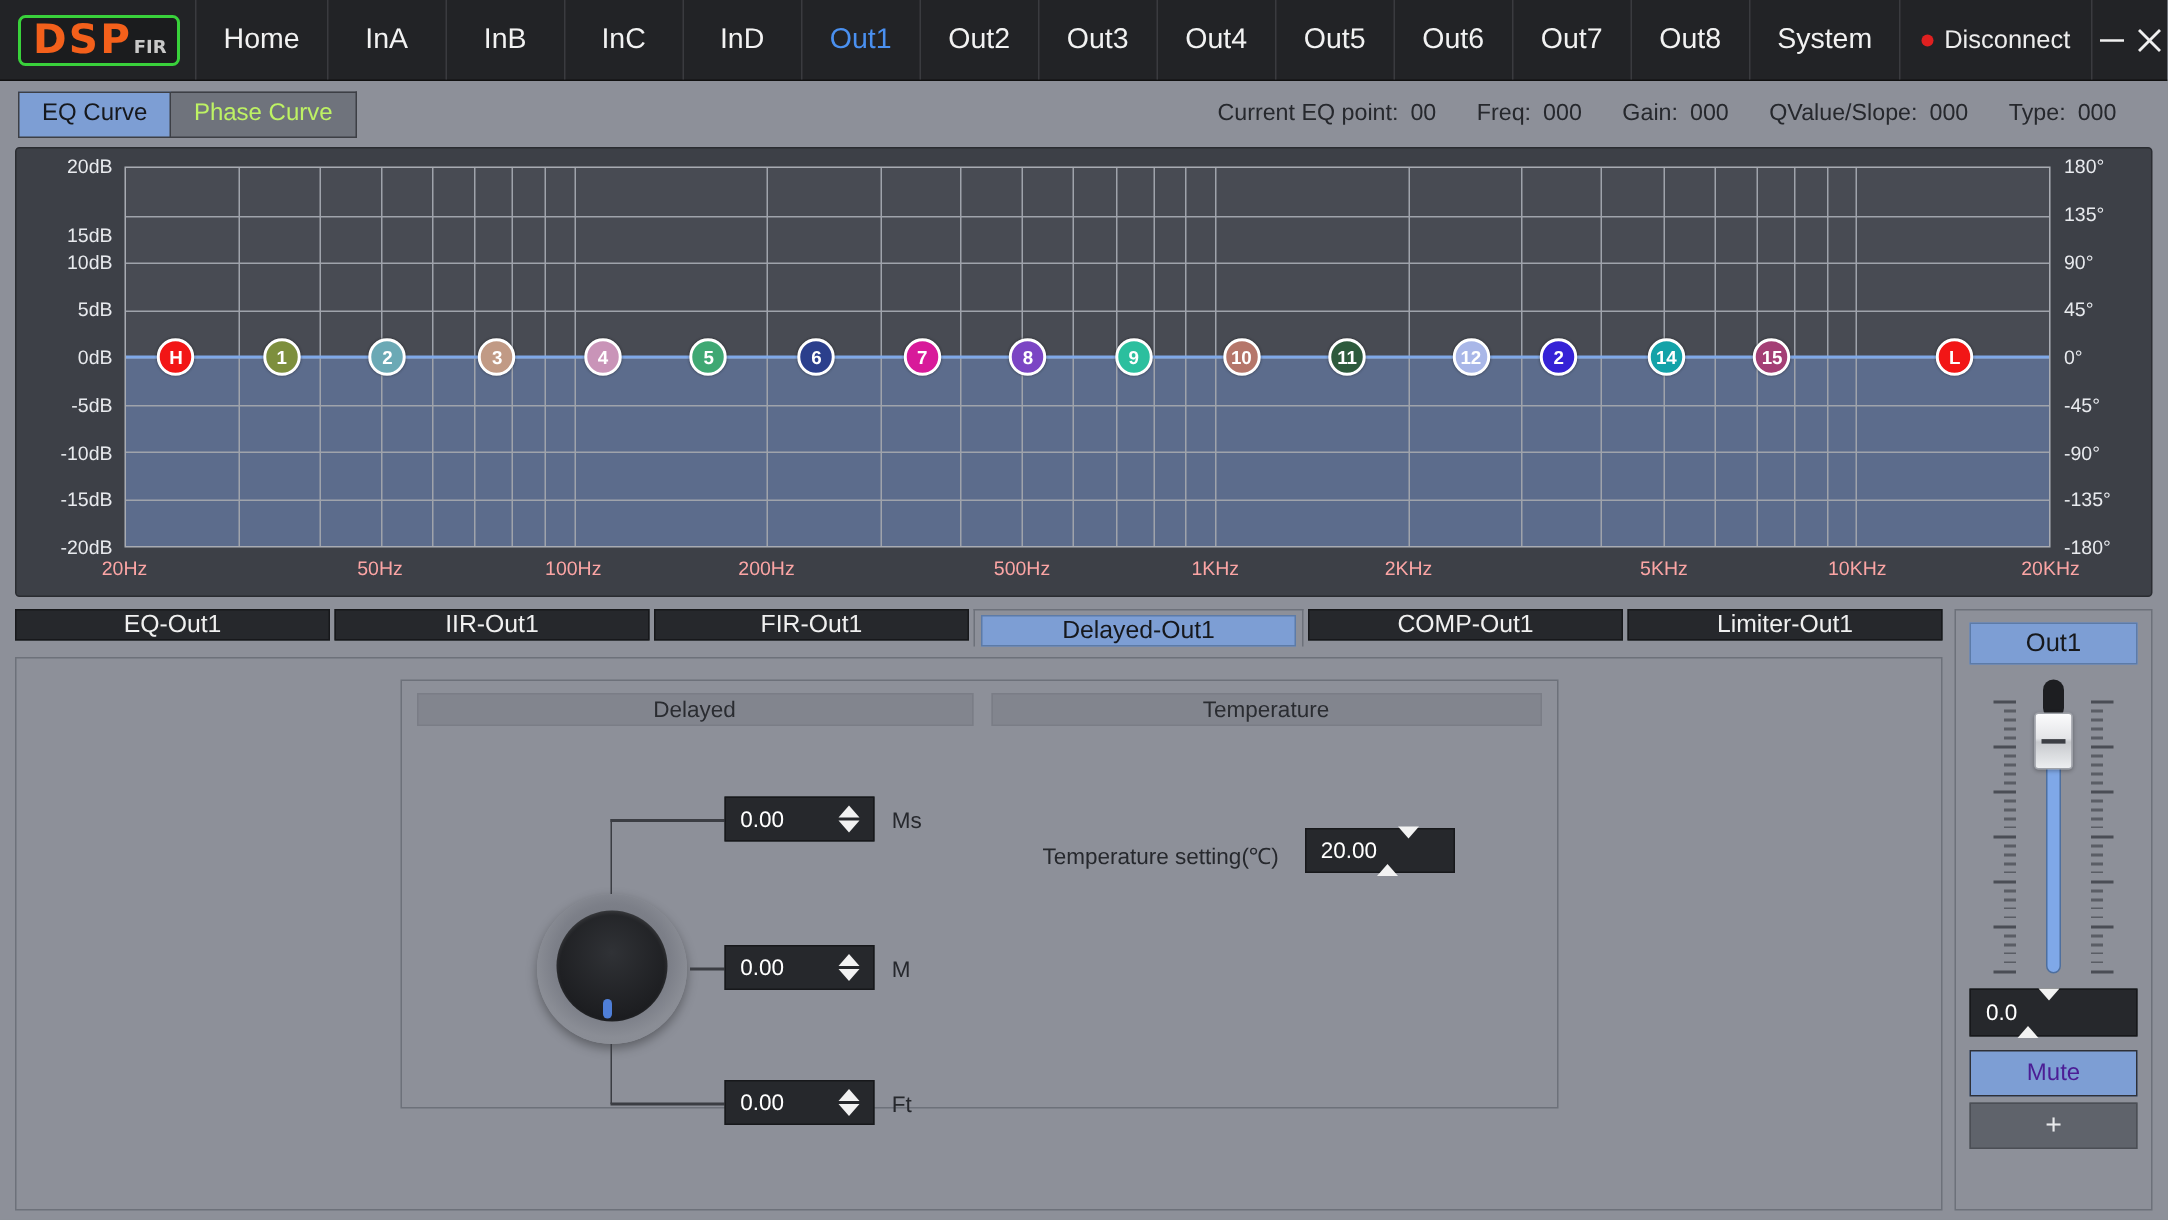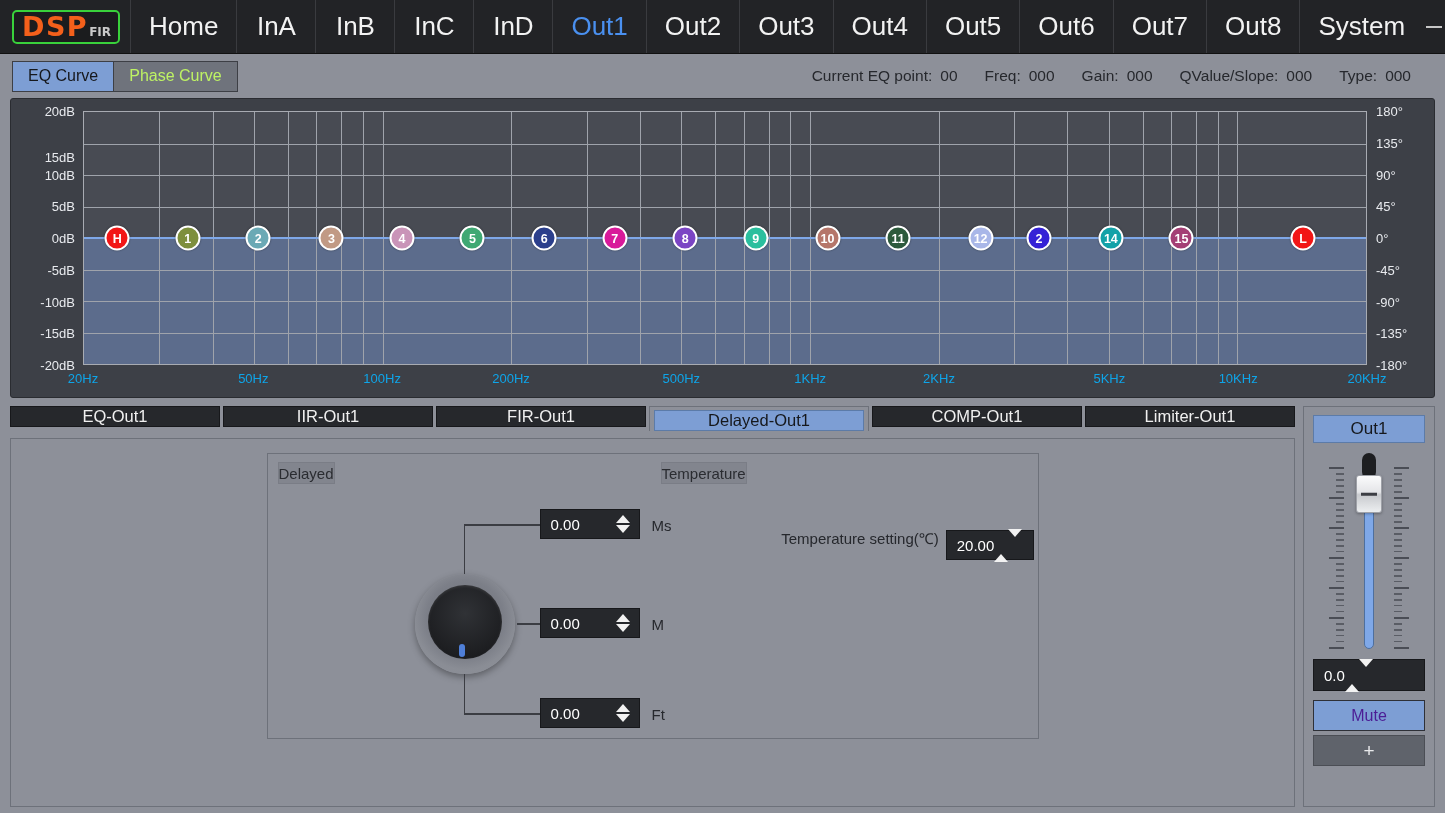--- a/index.html
+++ b/index.html
@@ -62,21 +62,21 @@
   .nav {
     display: flex;
     align-items: stretch;
     flex: 1;
   }
   .nav-item {
     display: flex;
     align-items: center;
     justify-content: center;
     color: #f2f2f2;
-    font-size: 26px;
+    font-size: 19px;
     padding: 0 18px;
     border-left: 1px solid #3a3b3f;
     cursor: pointer;
     white-space: nowrap;
     min-width: 79px;
   }
   .nav-item.active { color: #4a90f0; }
 
   .disconnect {
     display: flex;
@@ -206,21 +206,21 @@
   .ylab { right: 4px; text-align: right; }
   .rlab { left: 6px; }
   .xlabels {
     position: absolute;
     left: 68px; right: 63px;
     bottom: 2px;
     height: 22px;
   }
   .xlab {
     position: absolute;
-    color: #0ea5e9;
+    color: #fca5a5;
     font-size: 13px;
     transform: translateX(-50%);
     white-space: nowrap;
     top: 2px;
   }
   .eqpt {
     position: absolute;
     width: 25px; height: 25px;
     border-radius: 50%;
     border: 2.5px solid #ffffff;
@@ -301,21 +301,21 @@
   }
   .inner-box {
     border: 1px solid #6d717a;
     background: #8d9099;
     width: 772px;
     height: 286px;
     display: flex;
     padding: 8px 10px 10px 10px;
     gap: 12px;
   }
-  .section { display: flex; flex-direction: row; }
+  .section { display: flex; flex-direction: column; }
   .section.delayed { width: 372px; }
   .section.temp { width: 368px; }
   .sec-title {
     height: 22px;
     background: #82858e;
     border: 1px solid #7a7d86;
     display: flex;
     align-items: center;
     justify-content: center;
     color: #2a2c31;
@@ -385,31 +385,31 @@
   .tri-dn { border-top: 8px solid #f2f2f2; }
   .unit {
     position: absolute;
     color: #26282d;
     font-size: 15px;
   }
 
   .trow {
     position: absolute;
     display: flex;
-    align-items: flex-start;
-    gap: 7px;
+    align-items: flex-end;
+    gap: 17px;
   }
   .tlabel {
     color: #26282d;
     font-size: 15px;
     text-align: right;
     line-height: 1.25;
   }
   .tfield {
-    width: 88px; height: 30px;
+    width: 100px; height: 30px;
     background: #26282c;
     border: 1px solid #17181b;
     display: flex;
     align-items: center;
     padding-left: 10px;
     color: #ffffff;
     font-size: 15px;
     position: relative;
   }
   .tfield.readonly { cursor: default; }
@@ -560,20 +560,24 @@
         <div class="nav-item active">Out1</div>
         <div class="nav-item">Out2</div>
         <div class="nav-item">Out3</div>
         <div class="nav-item">Out4</div>
         <div class="nav-item">Out5</div>
         <div class="nav-item">Out6</div>
         <div class="nav-item">Out7</div>
         <div class="nav-item">Out8</div>
         <div class="nav-item">System</div>
       </div>
+    <div class="disconnect">
+      <span class="dot-red"></span>
+      <span>Disconnect</span>
+    </div>
     <div class="winbtn">
       <svg width="22" height="22" viewBox="0 0 22 22">
         <line x1="3" y1="11" x2="19" y2="11" stroke="#f0f0f0" stroke-width="1.6"></line>
       </svg>
     </div>
     <div class="winbtn">
       <svg width="22" height="22" viewBox="0 0 22 22">
         <line x1="4" y1="4" x2="18" y2="18" stroke="#f0f0f0" stroke-width="1.9"></line>
         <line x1="18" y1="4" x2="4" y2="18" stroke="#f0f0f0" stroke-width="1.9"></line>
       </svg>

